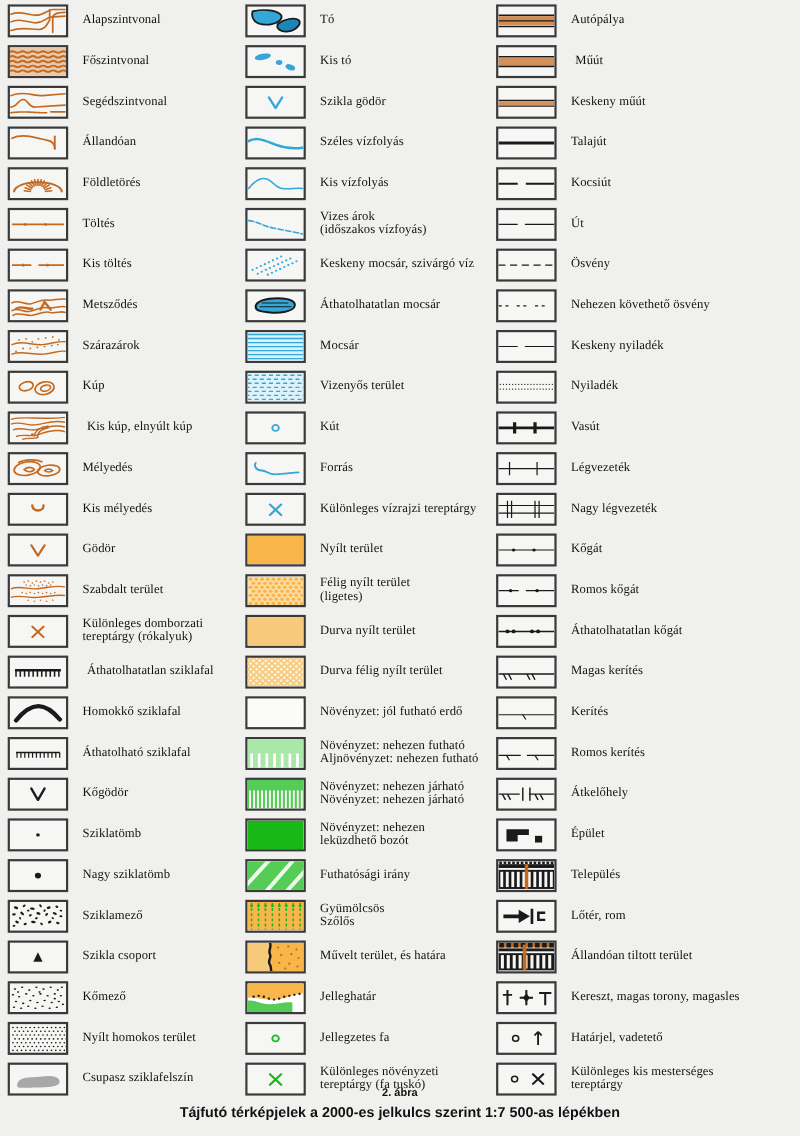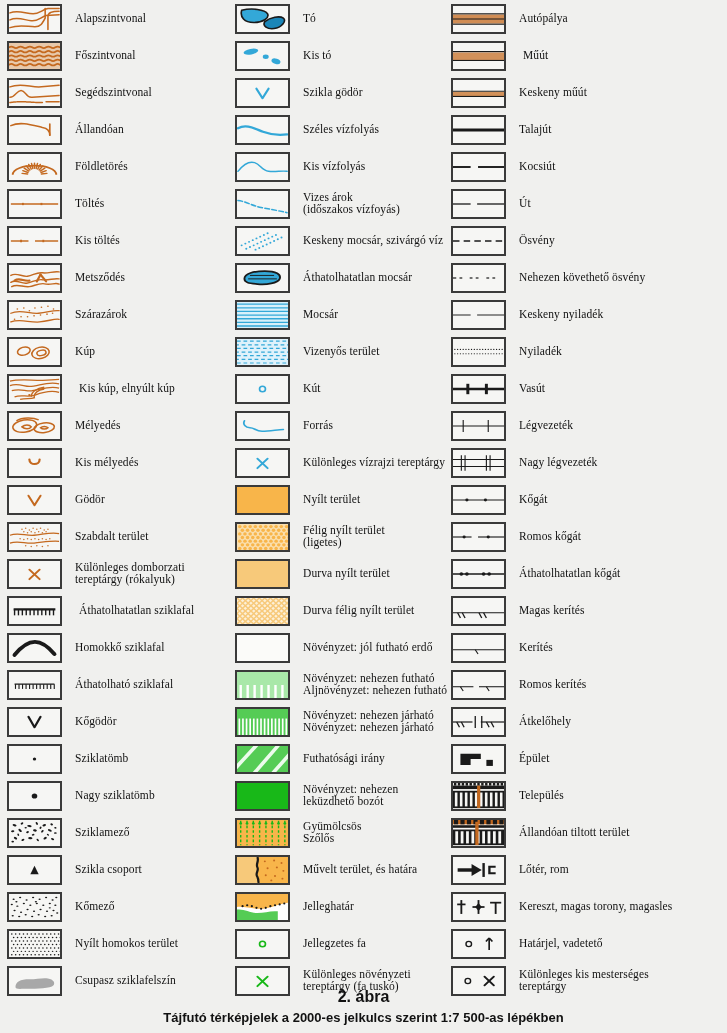--- a/index.html
+++ b/index.html
@@ -7,21 +7,21 @@
     width:727px;height:1033px;
     background:#f0f0ee;
     font-family:"Liberation Serif", serif;
     color:#111;
     overflow:hidden;
   }
   #sheet{position:relative;width:727px;height:890px;}
 
   .col{position:absolute;top:0;width:240px;}
   #col1{left:0;}
-  #col2{left:228px;}
+  #col2{left:216px;}
   #col3{left:444px;}
 
   .row{
     position:relative;
     height:37px;
     display:flex;
     align-items:center;
   }
   .swatch{
     position:relative;
@@ -44,21 +44,21 @@
   .label.nudge{margin-left:17px;text-align:right;}
 
   
   #caption{
     position:absolute;left:0;right:0;top:988px;
     text-align:center;
     font-family:"Liberation Sans", sans-serif;
     font-weight:bold;
     color:#111;
   }
-  #caption .c1{font-size:16px;}
+  #caption .c1{font-size:10px;}
   #caption .c2{font-size:13px;margin-top:4px;}
 
   
   .swatch svg{display:block;width:100%;height:100%;}
 </style>
 </head>
 <body>
 
 <div id="sheet">
 
@@ -940,38 +940,38 @@
               <line x1="53.199999999999996" y1="11" x2="53.199999999999996" y2="30"></line>
             </g>
           </svg>
         </div>
         <div class="label">Növényzet: nehezen járható
 Növényzet: nehezen járható</div>
       </div>
       <div class="row">
         <div class="swatch">
           <svg viewBox="0 0 55 30" preserveAspectRatio="none">
+            <rect width="55" height="30" fill="#18b818"></rect>
+          </svg>
+        </div>
+        <div class="label">Növényzet: nehezen
+leküzdhető bozót</div>
+      </div>
+      <div class="row">
+        <div class="swatch">
+          <svg viewBox="0 0 55 30" preserveAspectRatio="none">
             <rect width="55" height="30" fill="#55cc55"></rect>
             <g stroke="#ecfbec" stroke-width="4" stroke-linecap="round">
               <line x1="-2" y1="26" x2="22" y2="-2"></line>
               <line x1="18" y1="32" x2="44" y2="0"></line>
               <line x1="38" y1="32" x2="58" y2="8"></line>
             </g>
           </svg>
         </div>
         <div class="label">Futhatósági irány</div>
-      </div>
-      <div class="row">
-        <div class="swatch">
-          <svg viewBox="0 0 55 30" preserveAspectRatio="none">
-            <rect width="55" height="30" fill="#18b818"></rect>
-          </svg>
-        </div>
-        <div class="label">Növényzet: nehezen
-leküzdhető bozót</div>
       </div>
       <div class="row">
         <div class="swatch">
           <svg viewBox="0 0 55 30" preserveAspectRatio="none">
             <rect width="55" height="30" fill="#f8b54a"></rect>
             <g stroke="#18b818" stroke-width="1.5" stroke-dasharray="3 2.4">
               <line x1="4" y1="1" x2="4" y2="29"></line>
               <line x1="10.8" y1="1" x2="10.8" y2="29"></line>
               <line x1="17.6" y1="1" x2="17.6" y2="29"></line>
               <line x1="24.4" y1="1" x2="24.4" y2="29"></line>
@@ -1382,20 +1382,31 @@
               <rect x="50.6" y="11" width="2.8" height="16"></rect>
             </g>
             <rect x="26" y="3" width="3.4" height="26" fill="#c4691f"></rect>
           </svg>
         </div>
         <div class="label">Település</div>
       </div>
       <div class="row">
         <div class="swatch">
           <svg viewBox="0 0 55 30" preserveAspectRatio="none">
+            <line x1="5" y1="15" x2="27" y2="15" stroke="#1a1a1a" stroke-width="4"></line>
+            <path d="M20 8 L31 15 L20 22 Z" fill="#1a1a1a"></path>
+            <line x1="33" y1="7" x2="33" y2="23" stroke="#1a1a1a" stroke-width="2.6"></line>
+            <path d="M38 10 L38 20 L46 20 L46 17.5 L40.5 17.5 L40.5 12.5 L46 12.5 L46 10 Z" fill="#1a1a1a"></path>
+          </svg>
+        </div>
+        <div class="label">Lőtér, rom</div>
+      </div>
+      <div class="row">
+        <div class="swatch">
+          <svg viewBox="0 0 55 30" preserveAspectRatio="none">
             <rect x="0" y="0" width="55" height="5" fill="#c4691f"></rect>
             <g fill="#1a1a1a">
               <rect x="1" y="0" width="4.5" height="5"></rect>
               <rect x="8" y="0" width="4.5" height="5"></rect>
               <rect x="15" y="0" width="4.5" height="5"></rect>
               <rect x="22" y="0" width="4.5" height="5"></rect>
               <rect x="29" y="0" width="4.5" height="5"></rect>
               <rect x="36" y="0" width="4.5" height="5"></rect>
               <rect x="43" y="0" width="4.5" height="5"></rect>
               <rect x="50" y="0" width="4.5" height="5"></rect>
@@ -1414,31 +1425,20 @@
               <rect x="48.9" y="13" width="3" height="14"></rect>
             </g>
             <rect x="24" y="2" width="3.6" height="27" fill="#c4691f"></rect>
           </svg>
         </div>
         <div class="label">Állandóan tiltott terület</div>
       </div>
       <div class="row">
         <div class="swatch">
           <svg viewBox="0 0 55 30" preserveAspectRatio="none">
-            <line x1="5" y1="15" x2="27" y2="15" stroke="#1a1a1a" stroke-width="4"></line>
-            <path d="M20 8 L31 15 L20 22 Z" fill="#1a1a1a"></path>
-            <line x1="33" y1="7" x2="33" y2="23" stroke="#1a1a1a" stroke-width="2.6"></line>
-            <path d="M38 10 L38 20 L46 20 L46 17.5 L40.5 17.5 L40.5 12.5 L46 12.5 L46 10 Z" fill="#1a1a1a"></path>
-          </svg>
-        </div>
-        <div class="label">Lőtér, rom</div>
-      </div>
-      <div class="row">
-        <div class="swatch">
-          <svg viewBox="0 0 55 30" preserveAspectRatio="none">
             <g stroke="#1a1a1a" stroke-width="2">
               <line x1="9" y1="7" x2="9" y2="23"></line>
               <line x1="4.5" y1="12" x2="13.5" y2="12"></line>
             </g>
             <g stroke="#1a1a1a" stroke-width="2">
               <line x1="27.5" y1="7" x2="27.5" y2="23"></line>
               <line x1="21" y1="15" x2="34" y2="15"></line>
             </g>
             <path d="M27.5 10.5 L31 15 L27.5 19.5 L24 15 Z" fill="#1a1a1a"></path>
             <g stroke="#1a1a1a" stroke-width="2">

